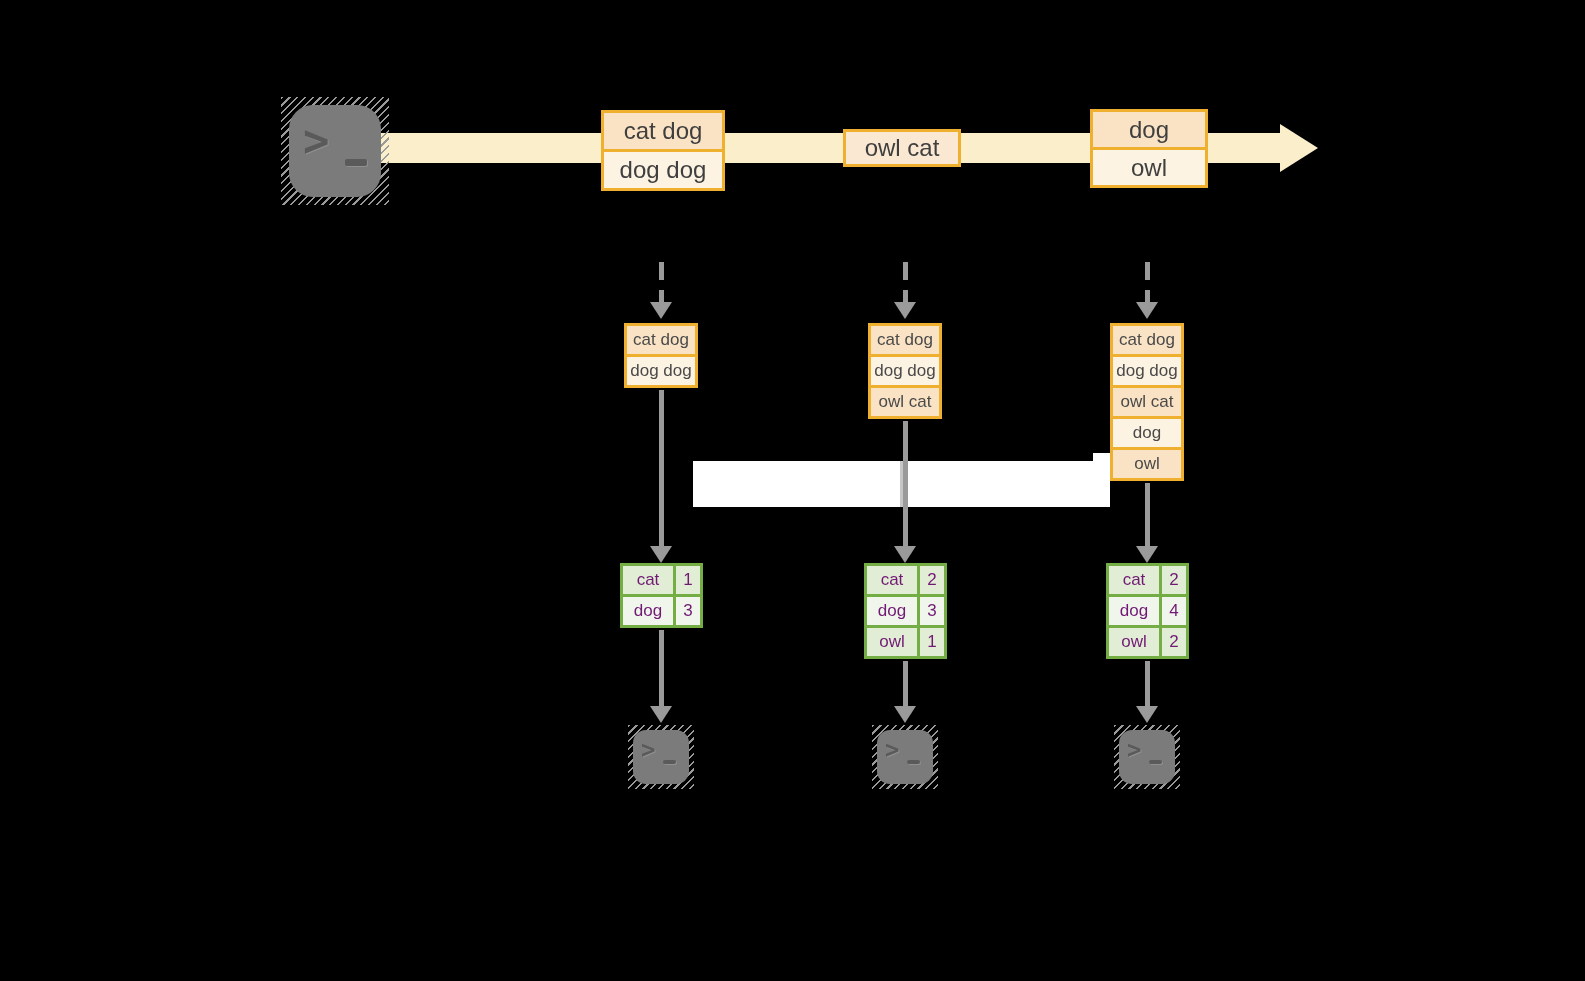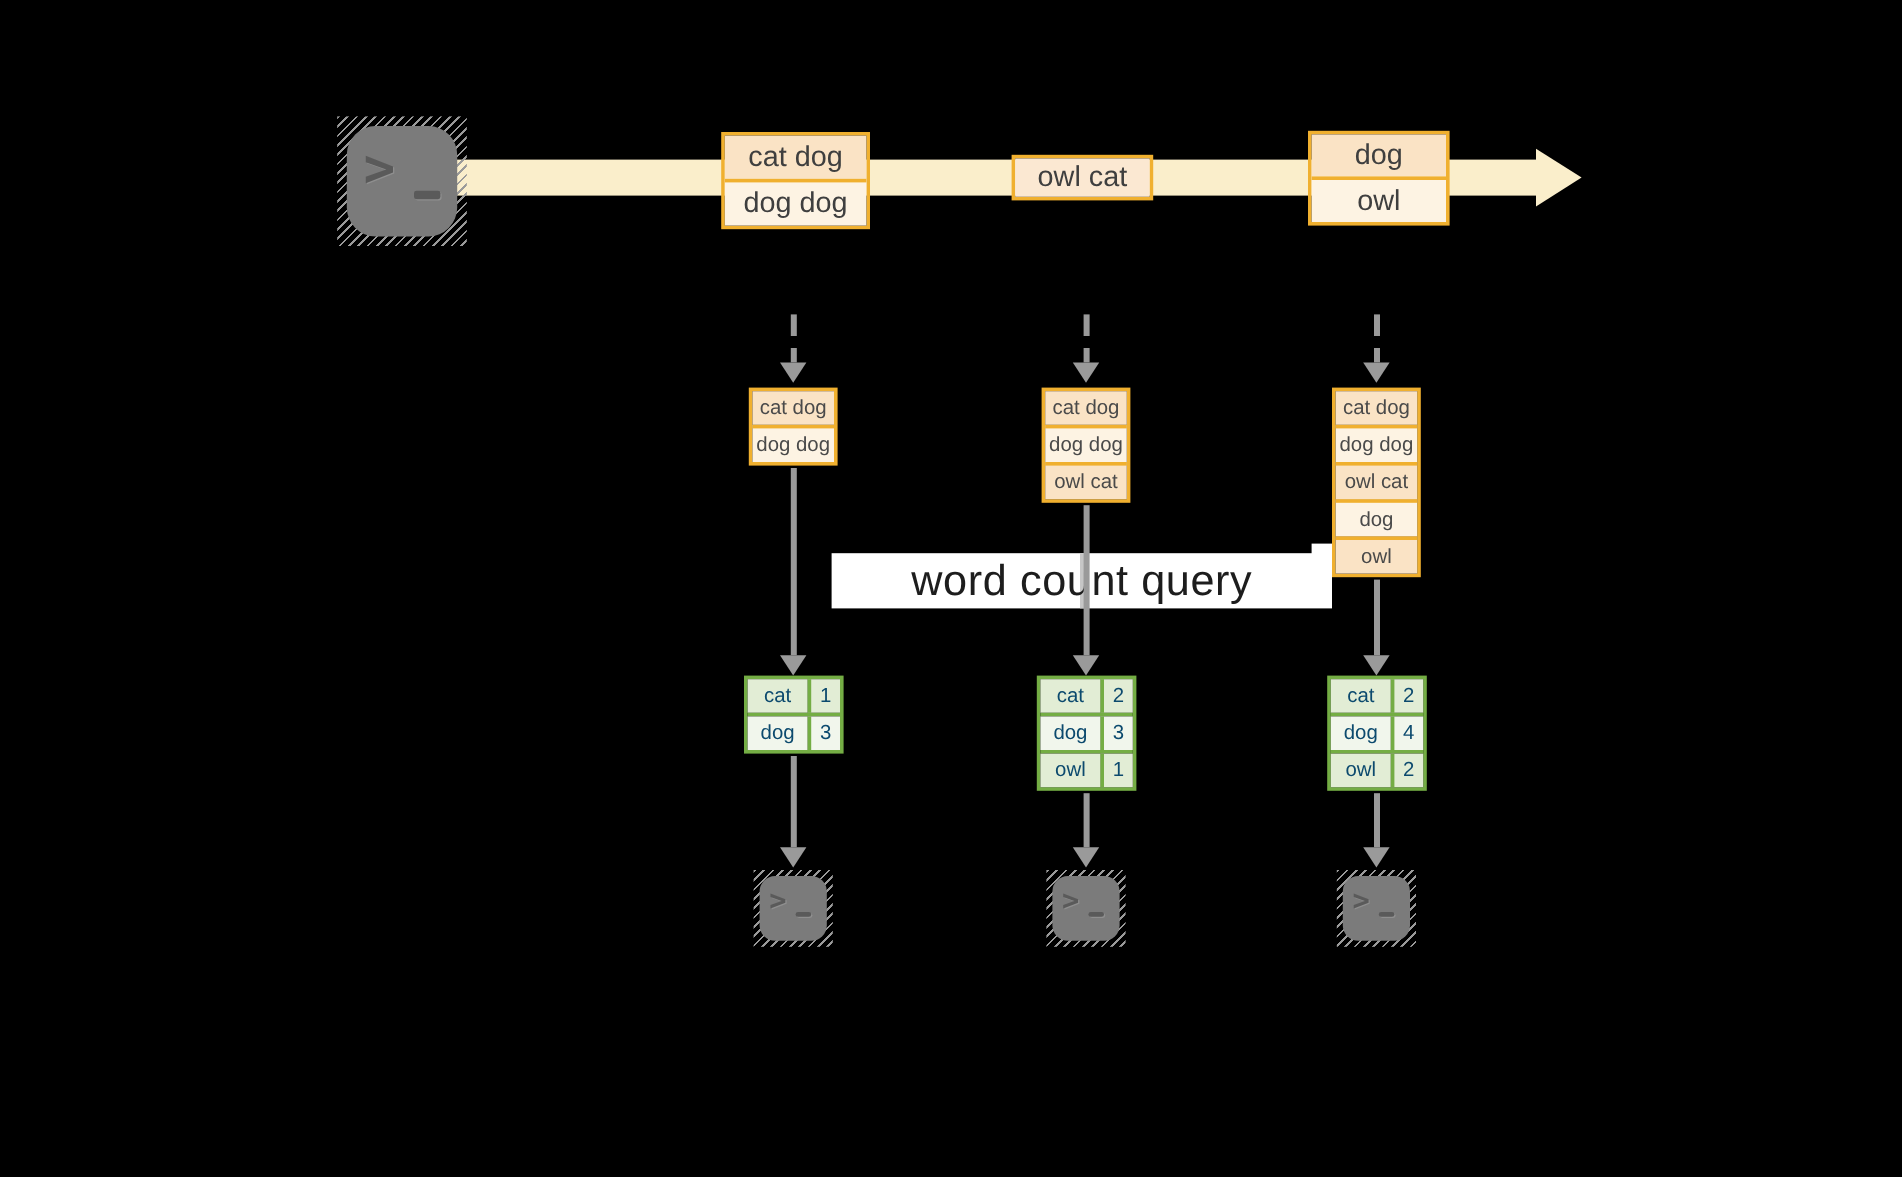--- a/index.html
+++ b/index.html
@@ -75,21 +75,21 @@
     font-size:36px; color:#1d1d1d; letter-spacing:0.5px;
   }
   .qline { position:absolute; left:900px; top:461px; width:5px; height:46px; background:#c6c6c6; }
 
   
   .tbl { position:absolute; border:3px solid #74ad44; display:flex; flex-direction:column; }
   .tbl .row { display:flex; }
   .tbl .row + .row { border-top:3px solid #74ad44; }
   .tbl .w, .tbl .c {
     height:28px; display:flex; align-items:center; justify-content:center;
-    font-size:17px; color:#0c4a6e;
+    font-size:17px; color:#701a75;
   }
   .tbl .w { width:50px; }
   .tbl .c { width:24px; border-left:3px solid #74ad44; }
   .gfill-a { background:#e2edd5; }
   .gfill-b { background:#f1f6ec; }
 </style>
 </head>
 <body>
 
 <div id="stage">
@@ -125,21 +125,20 @@
     <div class="head"></div>
   </div>
   <div class="conn" style="left:1136px; top:262px;">
     <div class="line dashed" style="height:40px;"></div>
     <div class="head"></div>
   </div>
 
   <div class="qband"></div>
   <div class="qstub"></div>
   <div class="qline"></div>
-  <div class="qtext">word count query</div>
 
   <div class="buf" style="left:624px; top:323px;">
     <div class="cell fill-a">cat dog</div>
     <div class="cell fill-b">dog dog</div>
   </div>
   <div class="buf" style="left:868px; top:323px;">
     <div class="cell fill-a">cat dog</div>
     <div class="cell fill-b">dog dog</div>
     <div class="cell fill-a">owl cat</div>
   </div>

